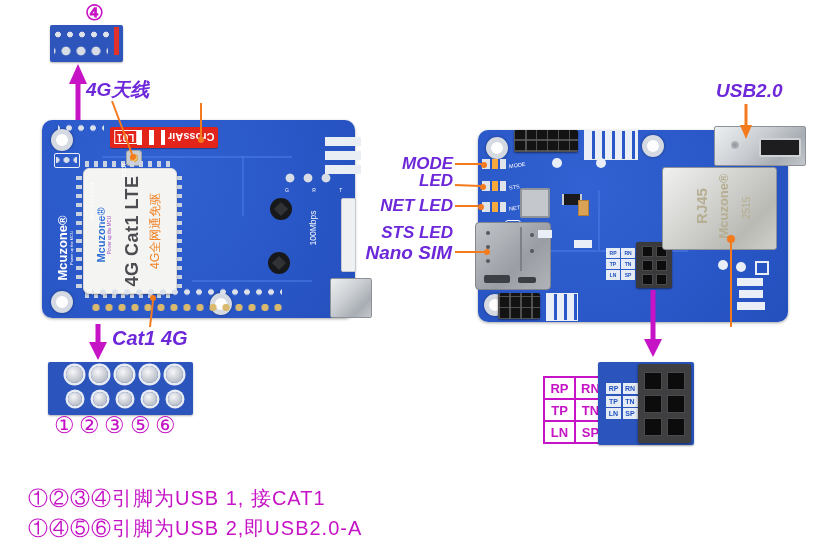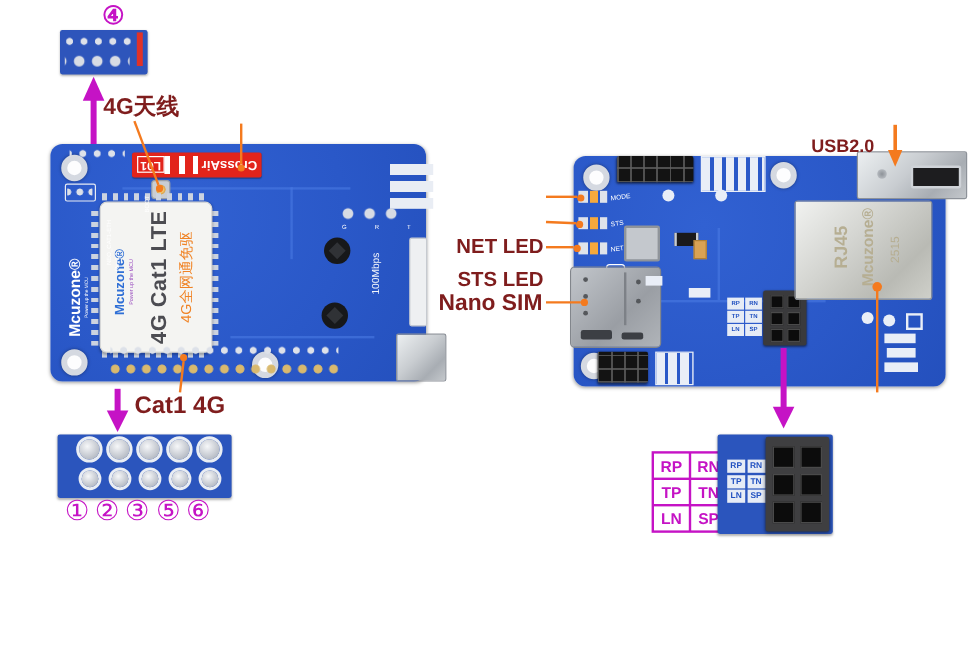--- a/index.html
+++ b/index.html
@@ -14,21 +14,21 @@
   .dots-big{position:absolute;background-image:radial-gradient(circle,#d8dce4 4px,rgba(0,0,0,0) 4.8px);background-size:15px 14px;background-position:center;}
   .dots-gold{position:absolute;background-image:radial-gradient(circle,#d9b96e 3.4px,rgba(0,0,0,0) 4px);background-size:13px 13px;background-position:center;}
   .pinstrip-v{position:absolute;width:6px;background-image:repeating-linear-gradient(0deg,#ccd3e0 0 4px,rgba(0,0,0,0) 4px 9px);}
   .pinstrip-h{position:absolute;height:6px;background-image:repeating-linear-gradient(90deg,#ccd3e0 0 4px,rgba(0,0,0,0) 4px 9px);}
   .blackhdr{position:absolute;background:#131313;border-radius:2px;background-image:repeating-linear-gradient(90deg,rgba(95,95,95,.8) 0 1.5px,rgba(0,0,0,0) 1.5px 11px),repeating-linear-gradient(0deg,rgba(95,95,95,.8) 0 1.5px,rgba(0,0,0,0) 1.5px 11px);box-shadow:0 1px 2px rgba(0,0,0,.5);}
   .silkgrid{position:absolute;background:repeating-linear-gradient(90deg,#e9eef7 0 7px,#2a58c8 7px 10px);border:1px solid #e9eef7;}
   .silkbars{position:absolute;background-image:repeating-linear-gradient(0deg,#e9edf4 0 9px,rgba(0,0,0,0) 9px 14px);}
   .metal{background:linear-gradient(135deg,#eceff1 0%,#c9cdd1 45%,#a8adb3 75%,#c4c8cc 100%);border:1px solid #8d9299;}
   .pad{position:absolute;border-radius:50%;background:radial-gradient(circle at 40% 35%,#f6f7f9,#b5bac3 75%);box-shadow:0 0 0 2.5px #e9edf3;}
   .trace{position:absolute;background:#4a79e2;opacity:.6;}
-  .orange-label{position:absolute;color:#7f1d1d;font-weight:bold;line-height:1;}
+  .orange-label{position:absolute;color:#6d28d9;font-weight:bold;line-height:1;font-style:italic;}
   .magenta{color:#c513c5;}
   .cell{background:#fff;color:#c513c5;font-weight:bold;display:flex;align-items:center;justify-content:center;}
   .silkcell{background:#e6ecf6;color:#2050c0;font-weight:bold;display:flex;align-items:center;justify-content:center;}
   .hh{background:#0c0c0c;border:1px solid #4a4a4a;}
   svg{position:absolute;left:0;top:0;pointer-events:none;}
 </style>
 </head>
 <body>
 
 <div id="canvas">
@@ -221,26 +221,29 @@
       <div class="hh"></div>
         <div class="hh"></div>
       <div class="hh"></div>
         <div class="hh"></div>
       <div class="hh"></div>
         <div class="hh"></div>
     </div>
   </div>
 
   <div class="orange-label" style="left:86px;top:80px;font-size:19px;">4G天线</div>
-  <div class="orange-label" style="left:676px;top:81px;font-size:15px;margin-top:34px;">USB2.0</div>
+  <div class="orange-label" style="left:716px;top:81px;font-size:19px;">USB2.0</div>
+  <div class="orange-label" style="left:368px;top:155px;width:85px;text-align:right;font-size:17px;">MODE LED</div>
   <div class="orange-label" style="left:368px;top:176px;width:85px;text-align:right;font-size:17px;margin-top:48px;">STS LED</div>
   <div class="orange-label" style="left:368px;top:197px;width:85px;text-align:right;font-size:17px;">NET LED</div>
   <div class="orange-label" style="left:360px;top:243px;width:92px;text-align:right;font-size:19px;">Nano SIM</div>
   <div class="orange-label" style="left:112px;top:328px;font-size:20px;text-align:center;">Cat1 4G</div>
 
+  <div class="abs magenta" style="left:28px;top:485px;font-size:20px;letter-spacing:1px;">①②③④引脚为USB 1, 接CAT1</div>
+  <div class="abs magenta" style="left:28px;top:515px;font-size:20px;letter-spacing:1px;">①④⑤⑥引脚为USB 2,即USB2.0-A</div>
 
   <svg width="815" height="544" viewBox="0 0 815 544">
 
     <line x1="78" y1="120" x2="78" y2="82" stroke="#c513c5" stroke-width="5"></line>
     <polygon points="78,64 69,84 87,84" fill="#c513c5"></polygon>
     <line x1="98" y1="324" x2="98" y2="344" stroke="#c513c5" stroke-width="5"></line>
     <polygon points="98,360 89,342 107,342" fill="#c513c5"></polygon>
     <line x1="653" y1="290" x2="653" y2="340" stroke="#c513c5" stroke-width="5"></line>
     <polygon points="653,357 644,339 662,339" fill="#c513c5"></polygon>
 

